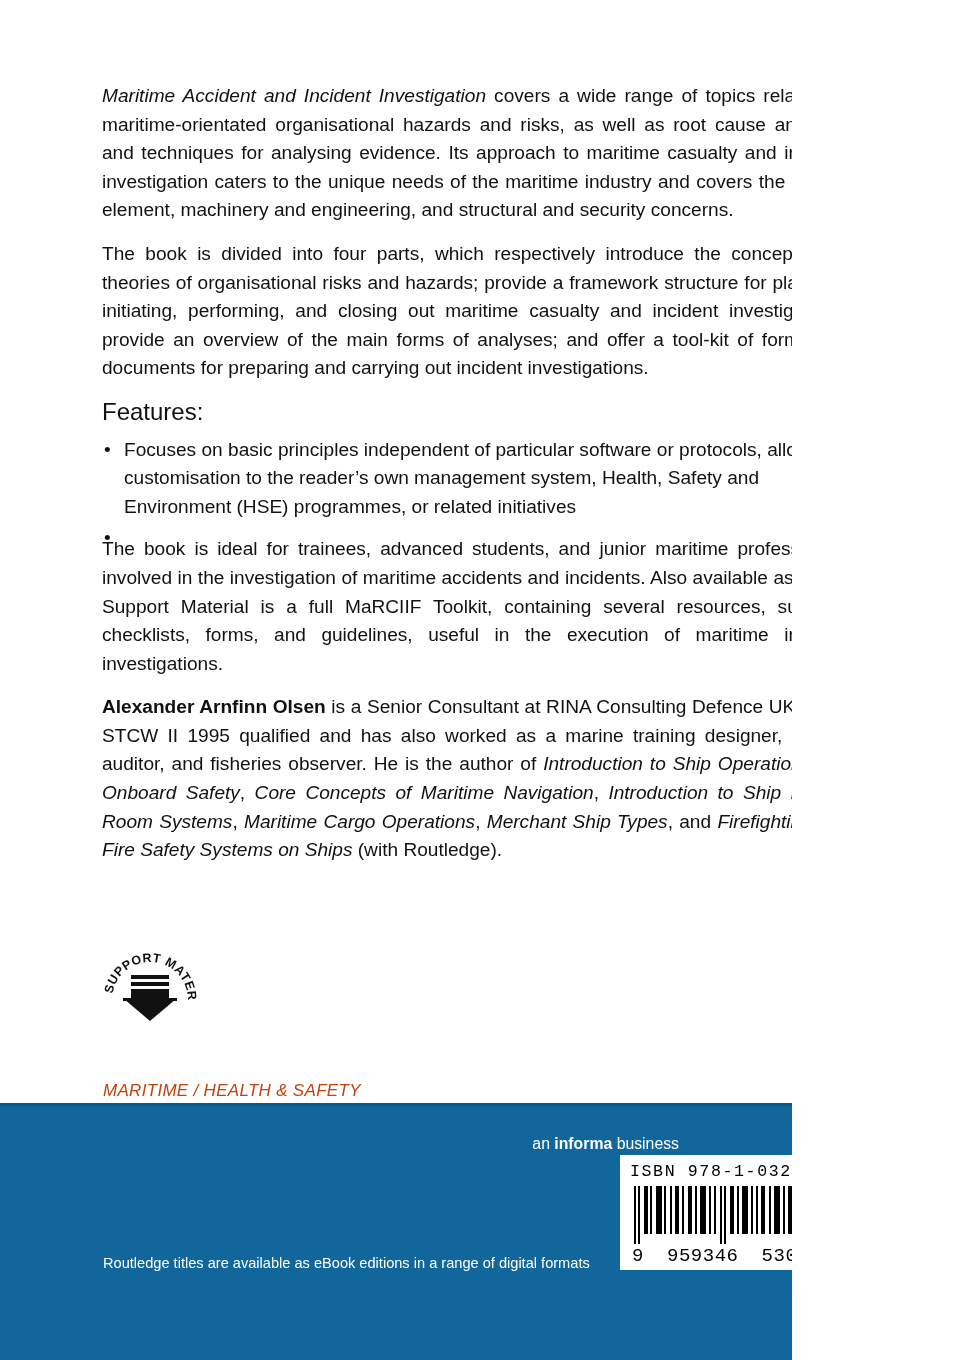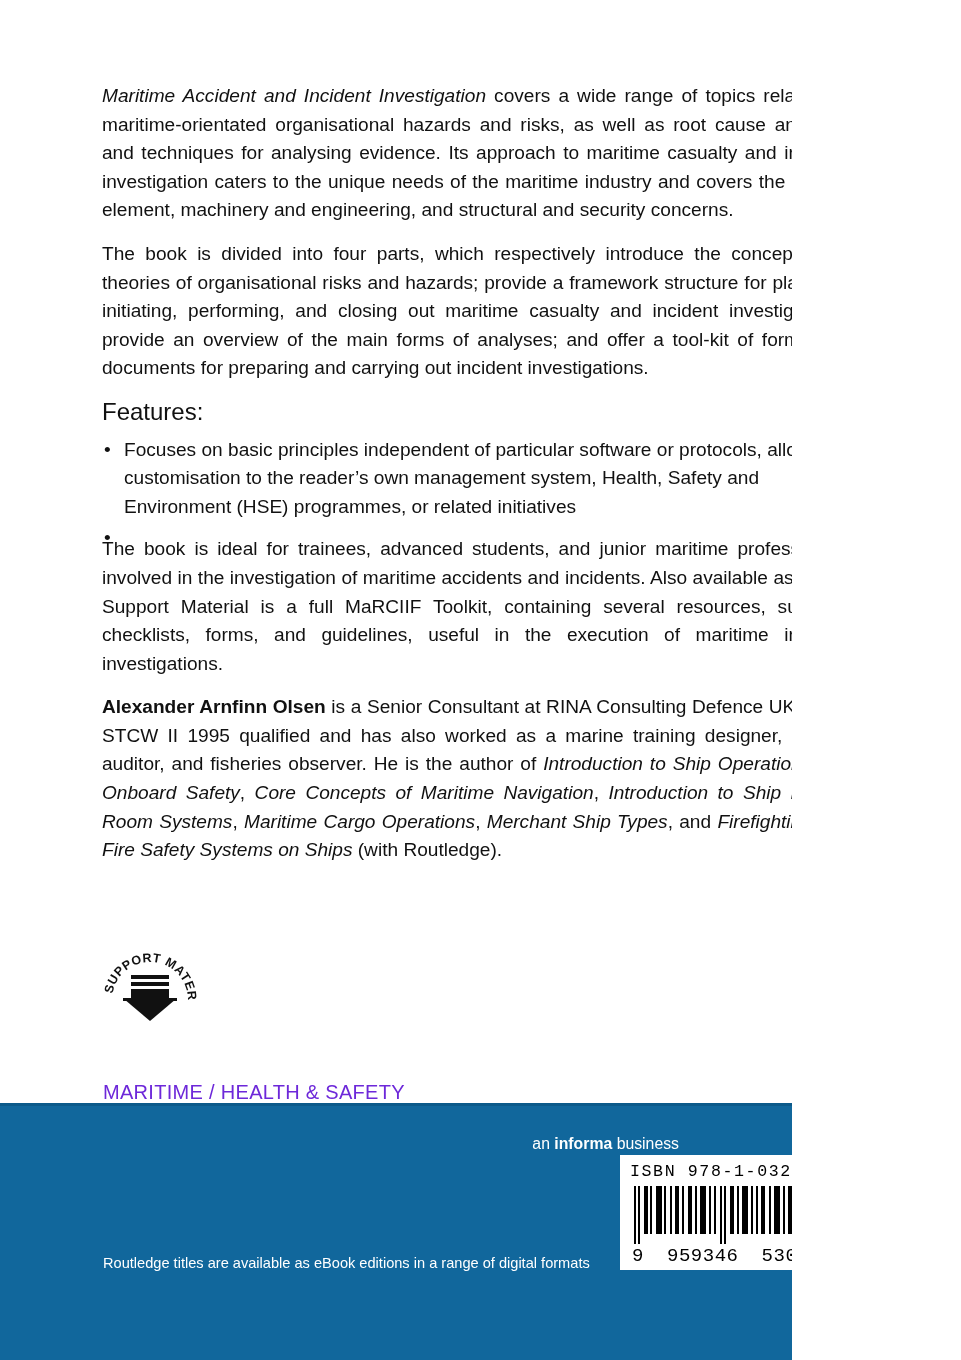--- a/index.html
+++ b/index.html
@@ -110,23 +110,24 @@
     display: block;
     white-space: nowrap;
   }
 
   
   .category {
     position: absolute;
     left: 103px;
     top: 1081px;
     font-family: "Liberation Sans", sans-serif;
-    font-size: 20px;
+    font-size: 17px;
     letter-spacing: 0.3px;
-    color: #6d28d9;
+    color: #c2410c;
+    font-style: italic;
   }
 
   
   .footer {
     position: absolute;
     left: 0;
     top: 1103px;
     width: 961px;
     height: 257px;
     background: #11679C;

